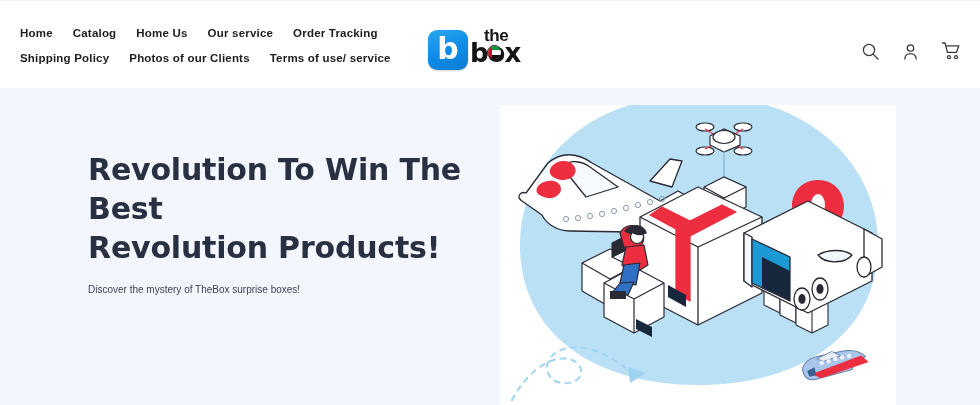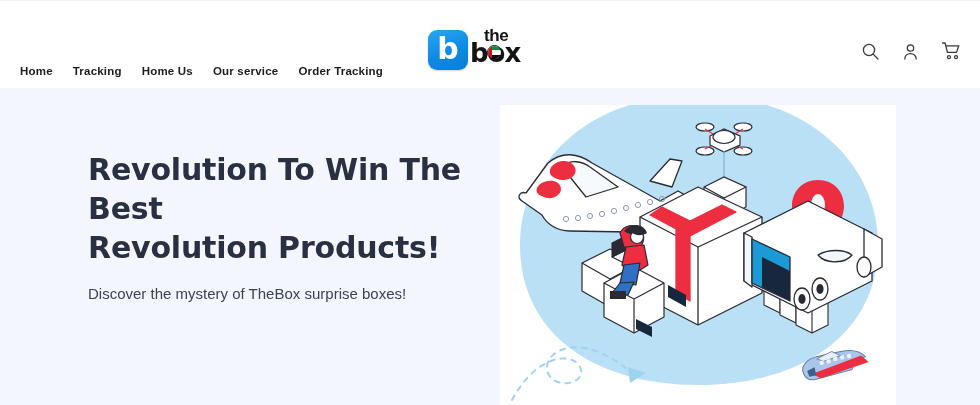--- a/index.html
+++ b/index.html
@@ -28,21 +28,21 @@
   .nav-link {
     font-size: 11.5px;
     font-weight: bold;
     color: #1c1c1c;
     letter-spacing: .2px;
     white-space: nowrap;
     text-decoration: none;
     cursor: pointer;
     margin-right: 20px;
   }
-  .nav-link:last-child { margin-right: 0; margin-top: 38px; }
+  .nav-link:last-child { margin-right: 0; }
 
   
   .logo {
     position: absolute; left: 428px; top: 27px;
     display: flex; align-items: center;
     cursor: pointer;
   }
   .logo-b {
     width: 40px; height: 40px;
     border-radius: 9px;
@@ -115,21 +115,21 @@
   .hero-title {
     font-size: 30px;
     font-weight: bold;
     line-height: 1.3;
     color: #293042;
     letter-spacing: -.2px;
     font-family: "DejaVu Sans", sans-serif;
   }
   .hero-sub {
     margin-top: 16px;
-    font-size: 15px;
+    font-size: 10px;
     color: #3b4254;
     line-height: 1.4;
   }
 
   
   .illus {
     position: absolute;
     left: 500px; top: 17px;
     width: 396px; height: 300px;
     background: #ffffff;
@@ -140,24 +140,29 @@
 </head>
 <body>
 
 <div class="page">
 
   <div class="header">
 
     <div class="nav">
       <div class="nav-row row1">
         <a class="nav-link">Home</a>
-        <a class="nav-link">Tracking</a>
+        <a class="nav-link">Catalog</a>
         <a class="nav-link">Home Us</a>
         <a class="nav-link">Our service</a>
         <a class="nav-link">Order Tracking</a>
+      </div>
+      <div class="nav-row row2">
+        <a class="nav-link">Shipping Policy</a>
+        <a class="nav-link">Photos of our Clients</a>
+        <a class="nav-link">Terms of use/ service</a>
       </div>
     </div>
 
     <div class="logo">
       <div class="logo-b">
         <span>b</span>
       </div>
       <div class="logo-word">
         <div class="logo-the">the</div>
         <div class="logo-box">box</div>

